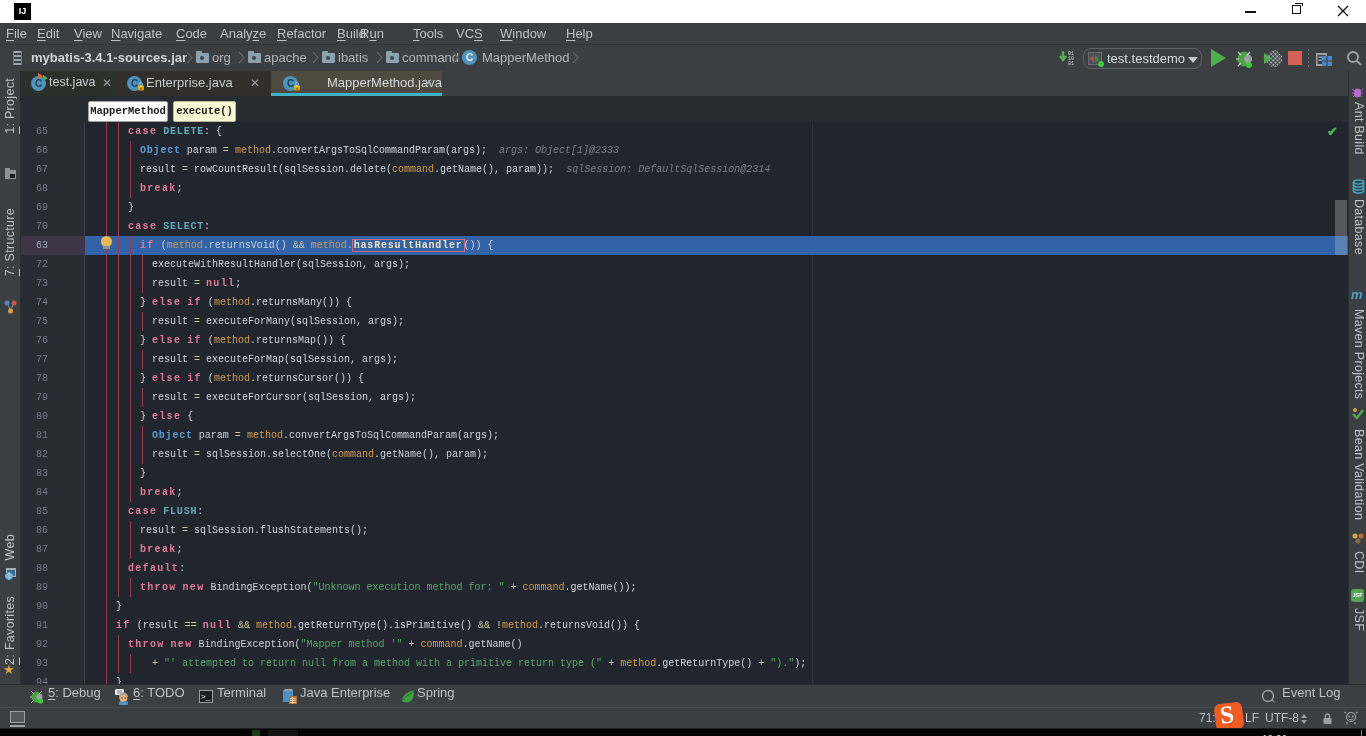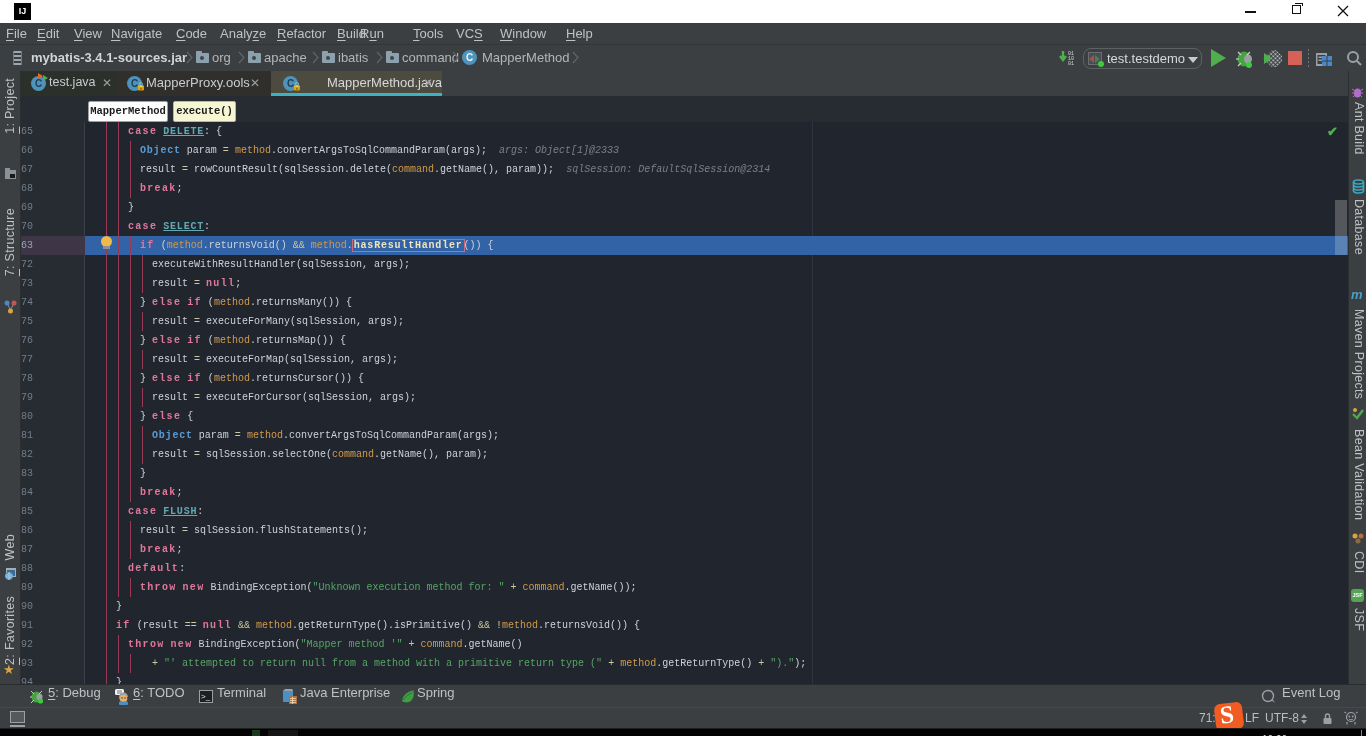--- a/index.html
+++ b/index.html
@@ -28,24 +28,24 @@
 .tab .x{color:#9b9fa3;font-size:12px;}
 
 #lstripe{left:0;top:71px;width:21px;height:613px;background:#3c3f41;border-right:1px solid #2c2f31;}
 #rstripe{left:1348px;top:71px;width:18px;height:613px;background:#3c3f41;border-left:1px solid #2c2f31;}
 .vlabel{color:#bdc1c5;font-size:12.5px;letter-spacing:0.3px;white-space:nowrap;}
 .vl-l{writing-mode:vertical-rl;transform:rotate(180deg);}
 .vl-r{writing-mode:vertical-rl;}
 #editor{left:21px;top:96px;width:1327px;height:588px;background:#21262e;overflow:hidden;}
 #gutter{left:0;top:0;width:64px;height:588px;background:#272c33;border-right:1px solid #3a404a;}
 pre{margin:0;font-family:"Liberation Mono",monospace;font-size:10px;line-height:19px;}
-#lnums{left:0;top:26px;width:27px;color:#727d88;}
+#lnums{left:0;top:26px;width:27px;text-align:right;color:#727d88;}
 #codepre{left:71px;top:26px;color:#ccd2da;}
 .k{color:#e2779c;font-weight:bold;letter-spacing:1.3px;}
-.c{color:#62aab2;font-weight:bold;letter-spacing:0.8px;text-decoration:underline;}
+.c{color:#62aab2;font-weight:bold;letter-spacing:0.8px;}
 .cl{color:#5b9bd3;font-weight:bold;letter-spacing:0.8px;}
 .f{color:#d29b4c;}
 .s{color:#57a566;}
 .o{color:#cdc8a0;}
 .hint{color:#778089;font-style:italic;}
 .box{color:#f0e4bc;font-weight:bold;letter-spacing:0.8px;border:1px solid #c96a7e;padding:0 1px;margin:-1px;}
 .guide{width:1px;background:#993b55;}
 #curline{left:64px;top:140px;width:1263px;height:19px;background:#3263a6;}
 #curgut{left:0;top:140px;width:64px;height:19px;background:#3e3546;}
 #marginline{left:791px;top:26px;width:1px;height:562px;background:#2f3540;}
@@ -195,21 +195,21 @@
     <div class="tab abs" style="left:21px;width:95px;background:#2b302a;">
       <div class="cicon abs" style="left:10px;top:5px;color:#1d4054;">C</div>
       <div class="abs" style="left:17px;top:2px;width:0;height:0;border-left:5px solid #e8622c;border-top:3px solid transparent;border-bottom:3px solid transparent;"></div>
       <div class="abs" style="left:22px;top:4px;width:0;height:0;border-left:5px solid #4fae4e;border-top:3px solid transparent;border-bottom:3px solid transparent;"></div>
       <div class="abs" style="left:28px;top:4px;font-size:12.5px;">test.java</div>
       <div class="x abs" style="left:81px;top:5px;">✕</div>
     </div>
     <div class="tab abs" style="left:116px;width:155px;background:#302f2c;">
       <div class="cicon abs" style="left:11px;top:5px;color:#1d4054;">C</div>
       <div class="abs" style="left:20px;top:11px;font-size:8px;">🔒</div>
-      <div class="abs" style="left:30px;top:4px;">MapperProxy.ools</div>
+      <div class="abs" style="left:30px;top:4px;">Enterprise.java</div>
       <div class="x abs" style="left:134px;top:5px;">✕</div>
     </div>
     <div class="tab abs" style="left:271px;width:171px;background:#4d4a3f;color:#d5d9dc;">
       <div class="cicon abs" style="left:12px;top:5px;color:#1d4054;">C</div>
       <div class="abs" style="left:21px;top:11px;font-size:8px;">🔒</div>
       <div class="abs" style="left:31px;top:4px;margin-left:25px;">MapperMethod.java</div>
       <div class="x abs" style="left:152px;top:5px;">✕</div>
       <div class="abs" style="left:0;top:22px;width:171px;height:3px;background:#3cb3c4;"></div>
     </div>
   </div>

